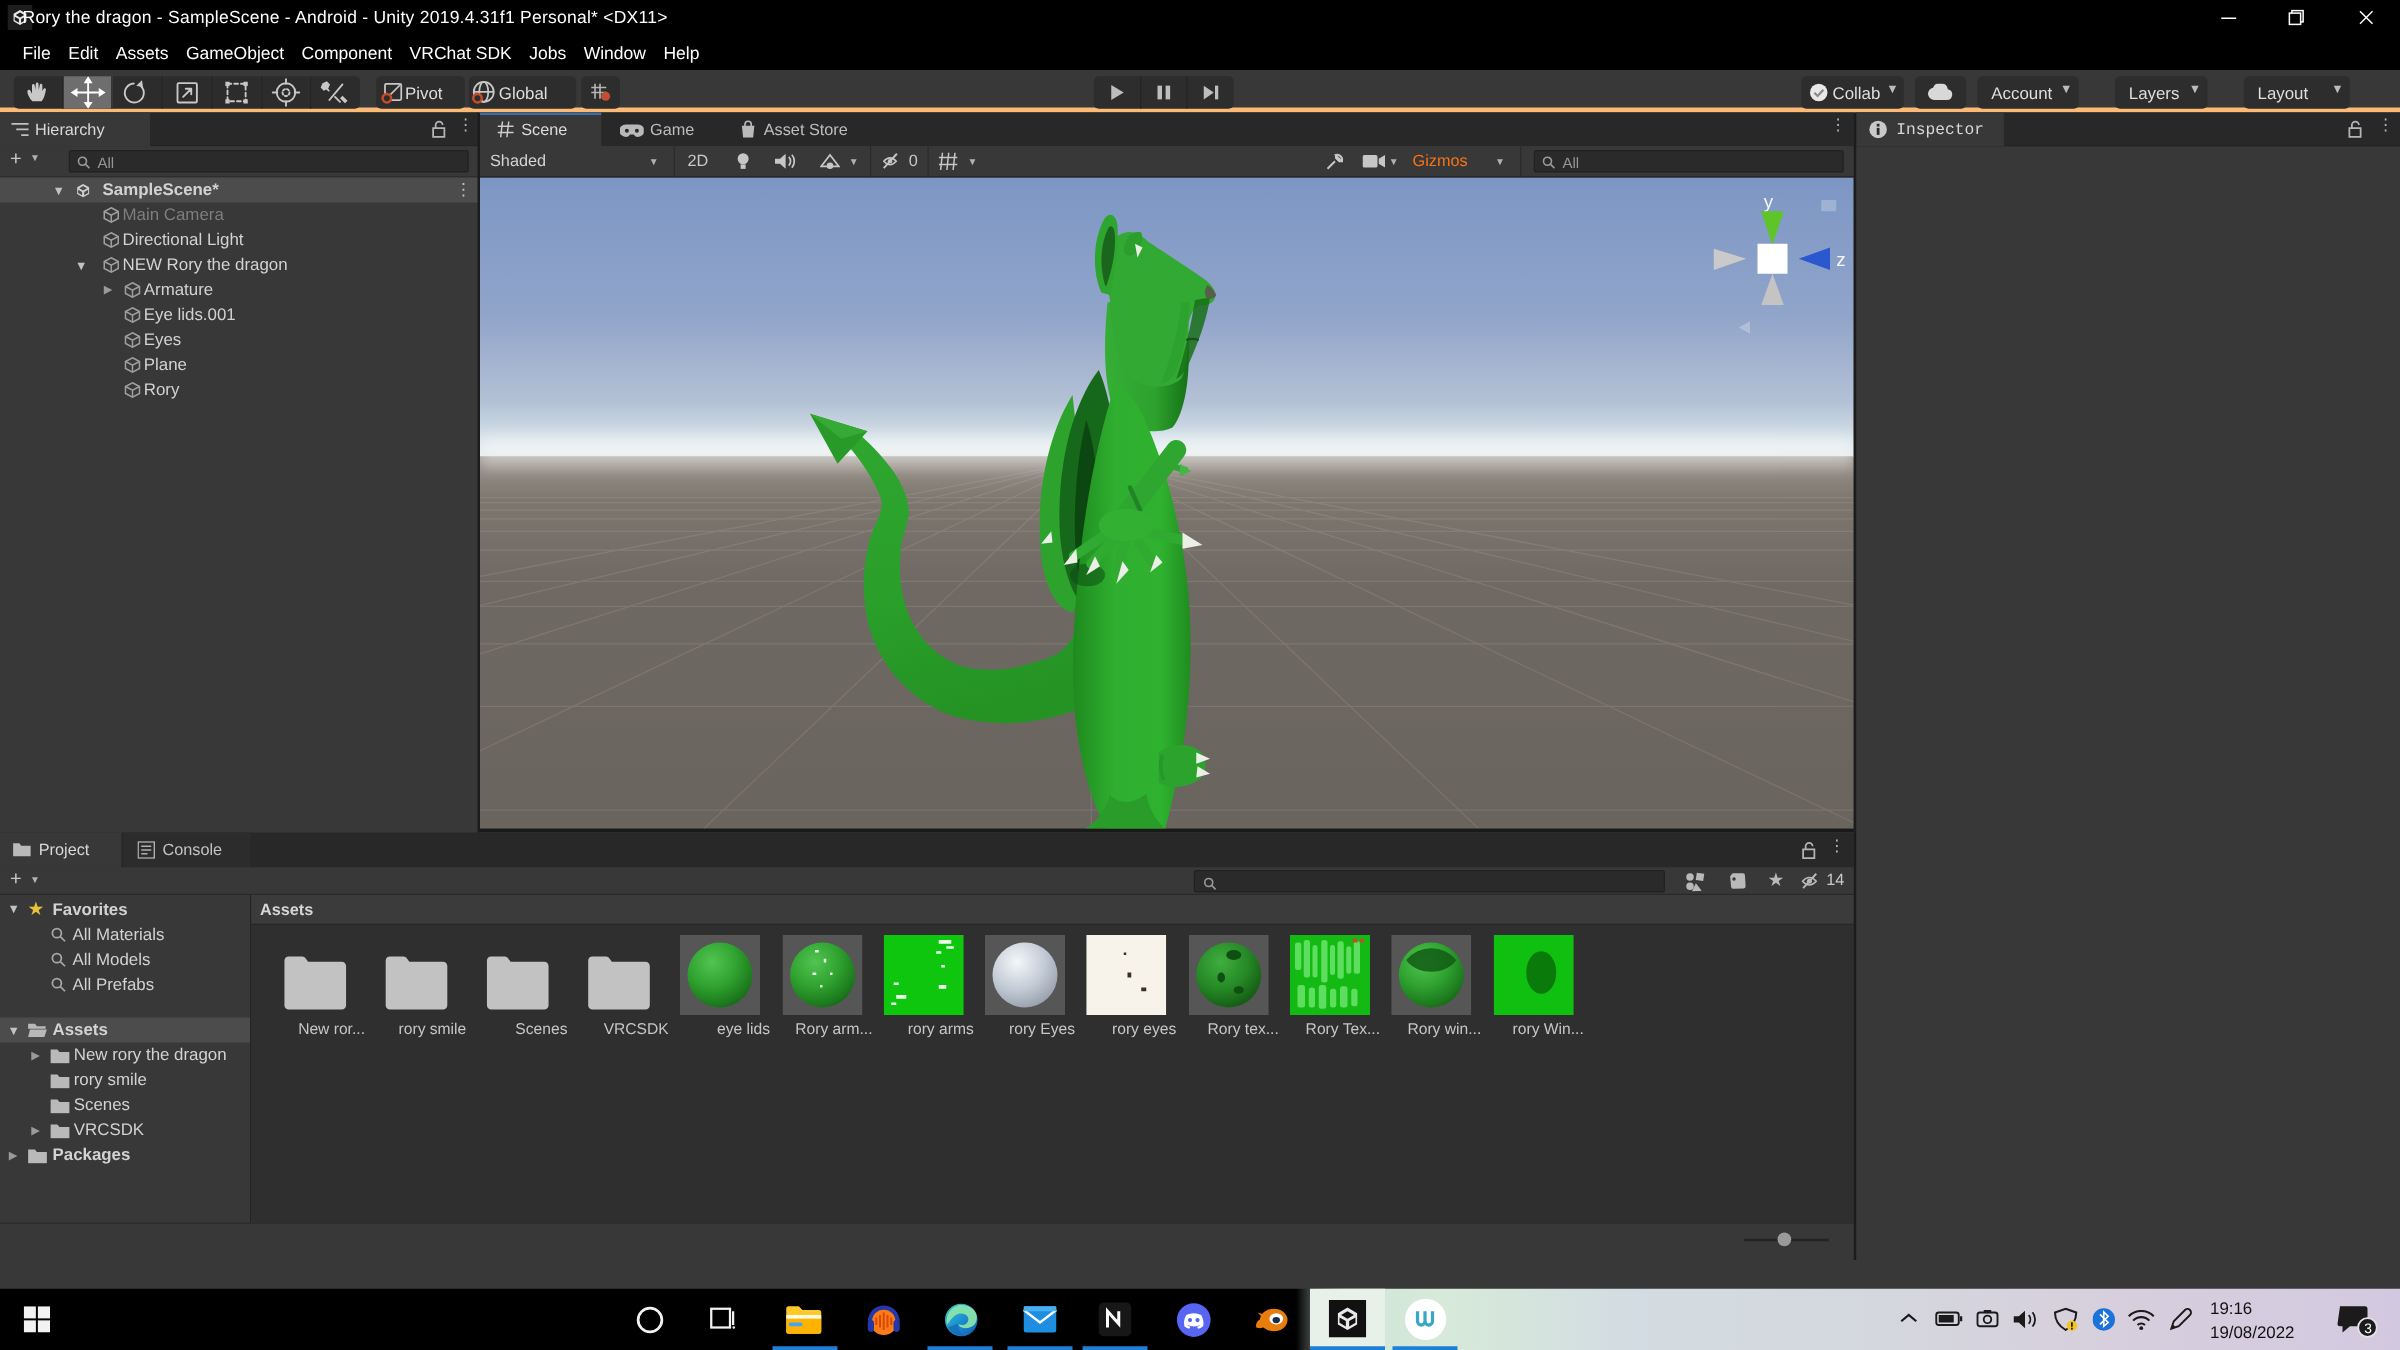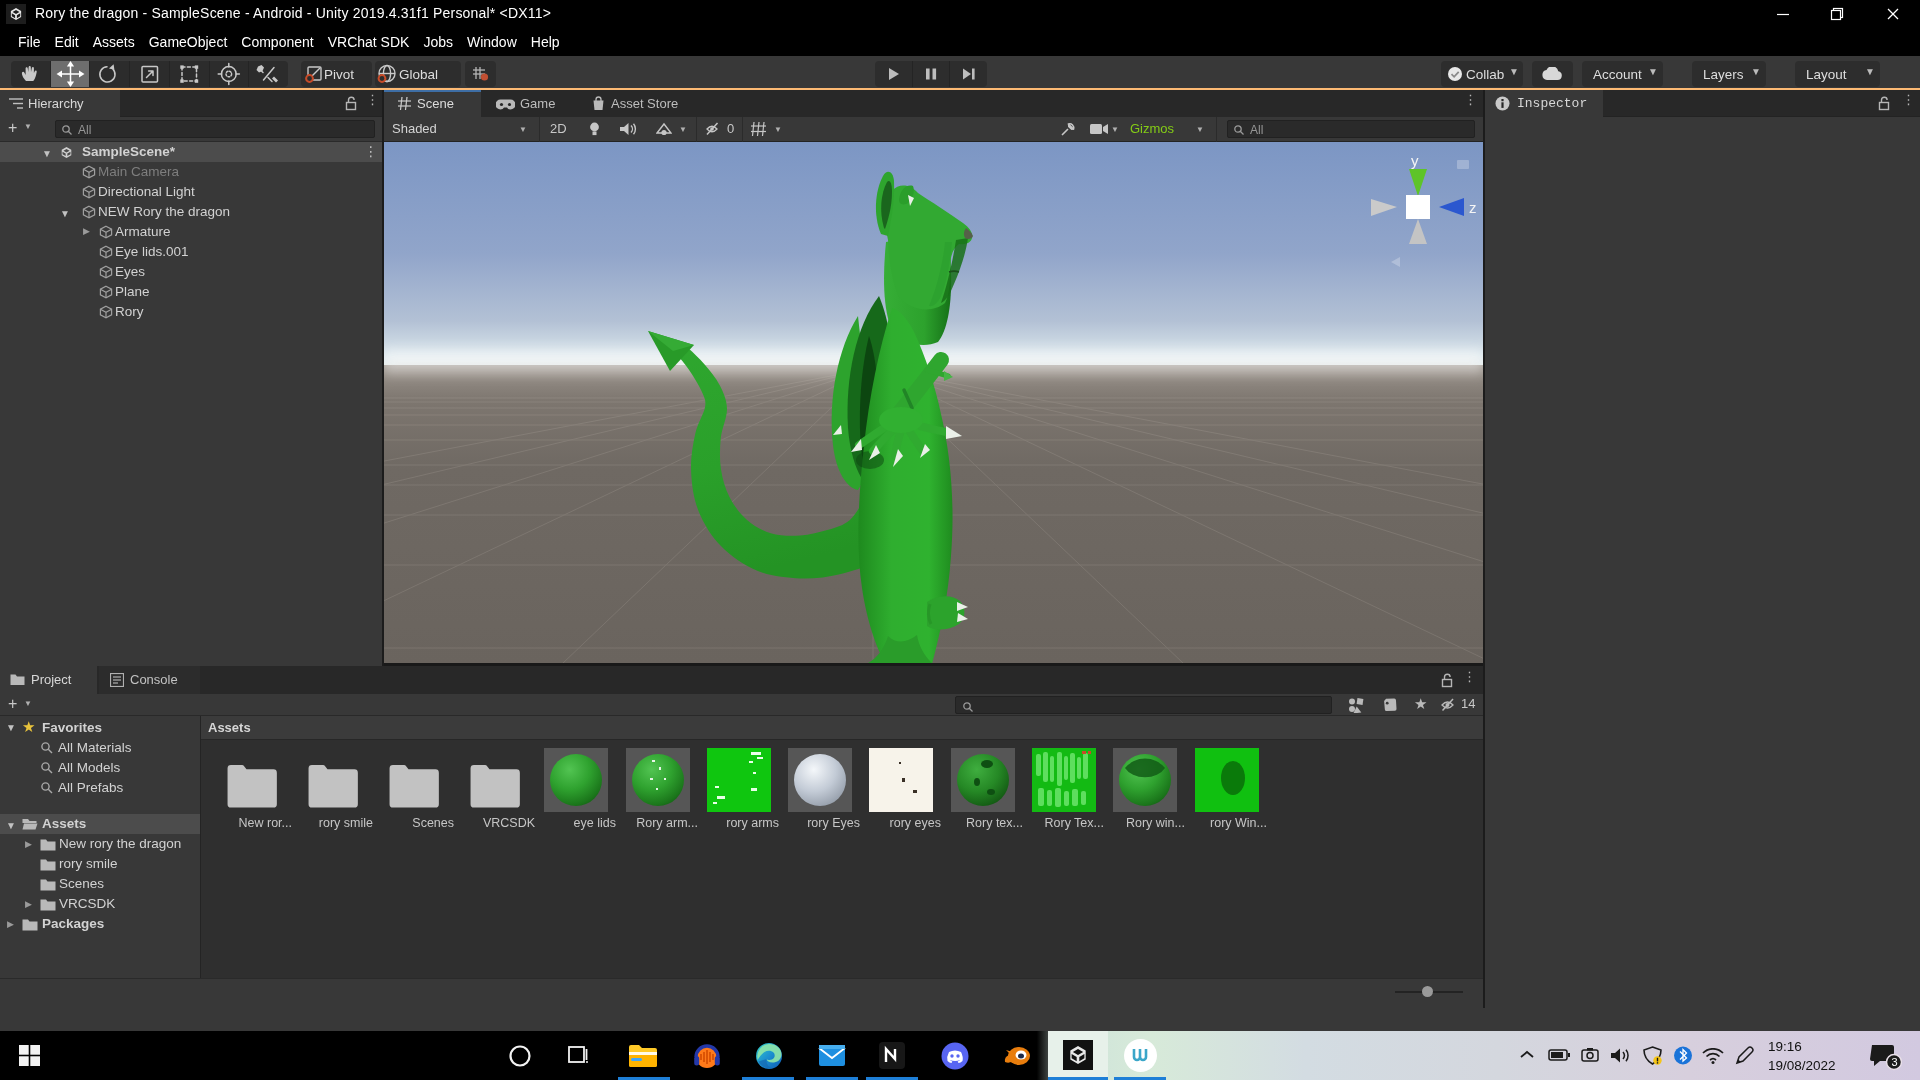--- a/index.html
+++ b/index.html
@@ -12,21 +12,21 @@
 <body>
 <div id="stage">
 
   <div class="abs" id="titlebar" style="left:0;top:0;width:1920px;height:28px;background:#000;">
     <svg class="abs" style="left:6px;top:4px;" width="20" height="20" viewBox="0 0 32 32">
       <rect x="0" y="0" width="32" height="32" fill="#1d1d1d"></rect>
       <g fill="#e8e8e8">
         <path d="M16 6.5 L24.2 11.2 L24.2 20.8 L16 25.5 L7.8 20.8 L7.8 11.2 Z M16 9.6 L10.5 12.7 L16 15.9 L21.5 12.7 Z M9.2 14.9 L9.2 19.5 L14.6 22.6 L14.6 18 Z M22.8 14.9 L17.4 18 L17.4 22.6 L22.8 19.5 Z"></path>
       </g>
     </svg>
-    <span class="abs" style="left:35px;top:5px;font-size:14px;color:#ffffff;letter-spacing:0.2px;">Rory the dragon - SampleScene - Android - Unity 2019.4.31f1 Personal* &lt;DX11&gt;</span>
+    <span class="abs" style="left:18px;top:5px;font-size:14px;color:#ffffff;letter-spacing:0.2px;">Rory the dragon - SampleScene - Android - Unity 2019.4.31f1 Personal* &lt;DX11&gt;</span>
     <svg class="abs" style="left:1755px;top:0;" width="165" height="28" viewBox="0 0 165 28">
       <g stroke="#ffffff" stroke-width="1.2" fill="none">
         <line x1="22" y1="14.5" x2="34" y2="14.5"></line>
         <rect x="78.5" y="8.5" width="9" height="9"></rect>
         <rect x="76.5" y="10.5" width="9" height="9" fill="#000"></rect>
         <line x1="133" y1="9" x2="143" y2="19"></line>
         <line x1="143" y1="9" x2="133" y2="19"></line>
       </g>
     </svg>
   </div>
@@ -38,21 +38,21 @@
         <span>Assets</span>
         <span>GameObject</span>
         <span>Component</span>
         <span>VRChat SDK</span>
         <span>Jobs</span>
         <span>Window</span>
         <span>Help</span>
     </div>
   </div>
 
-  <div class="abs" id="toolbar" style="left:0;top:56px;width:1920px;height:34px;background:#383838;border-bottom:2px solid #fdba74;">
+  <div class="abs" id="toolbar" style="left:0;top:56px;width:1920px;height:34px;background:#383838;border-bottom:4px solid #fdba74;">
 
     <div class="abs" style="left:11px;top:5px;width:277px;height:26px;background:#2c2c2c;border-radius:4px;display:flex;">
       <div style="flex:1;border-right:1px solid #242424;"></div>
       <div style="flex:1;border-right:1px solid #242424;background:#6e6e6e;"></div>
       <div style="flex:1;border-right:1px solid #242424;"></div>
       <div style="flex:1;border-right:1px solid #242424;"></div>
       <div style="flex:1;border-right:1px solid #242424;"></div>
       <div style="flex:1;border-right:1px solid #242424;"></div>
       <div style="flex:1;"></div>
     </div>
@@ -344,21 +344,21 @@
 
       <svg class="abs" style="left:676px;top:5px;" width="16" height="15" viewBox="0 0 16 15">
         <path d="M2 13 L8 7 M8.5 2 a4 4 0 0 1 5 5 l-2.5 -0.5 -2 -2 Z" stroke="#c6c6c6" stroke-width="1.6" fill="none"></path>
         <path d="M9 1.5 l5.5 5.5 -3 1 -3.5 -3.5 Z" fill="#c6c6c6"></path>
       </svg>
       <svg class="abs" style="left:706px;top:6px;" width="18" height="12" viewBox="0 0 18 12">
         <rect x="0" y="1" width="12" height="10" rx="1.5" fill="#c6c6c6"></rect>
         <path d="M13 4 l5 -3 v10 l-5 -3 Z" fill="#c6c6c6"></path>
       </svg>
       <span class="abs" style="left:727px;top:8px;font-size:8px;color:#b0b0b0;">▼</span>
-      <span class="abs" style="left:746px;top:4px;font-size:13px;color:#84cc16;">Gizmos</span>
+      <span class="abs" style="left:746px;top:4px;font-size:13px;color:#f97316;">Gizmos</span>
       <span class="abs" style="left:812px;top:8px;font-size:8px;color:#b0b0b0;">▼</span>
       <div class="abs" style="left:832px;top:0px;width:1px;height:25px;background:#2b2b2b;"></div>
       <div class="abs" style="left:843px;top:3px;width:248px;height:18px;background:#2a2a2a;border:1px solid #212121;border-radius:2px;">
         <svg class="abs" style="left:5px;top:3px;" width="12" height="12" viewBox="0 0 12 12">
           <circle cx="5" cy="5" r="3.2" fill="none" stroke="#999" stroke-width="1.3"></circle>
           <line x1="7.5" y1="7.5" x2="10.5" y2="10.5" stroke="#999" stroke-width="1.3"></line>
         </svg>
         <span class="abs" style="left:22px;top:2px;font-size:12px;color:#969696;">All</span>
       </div>
     </div>

